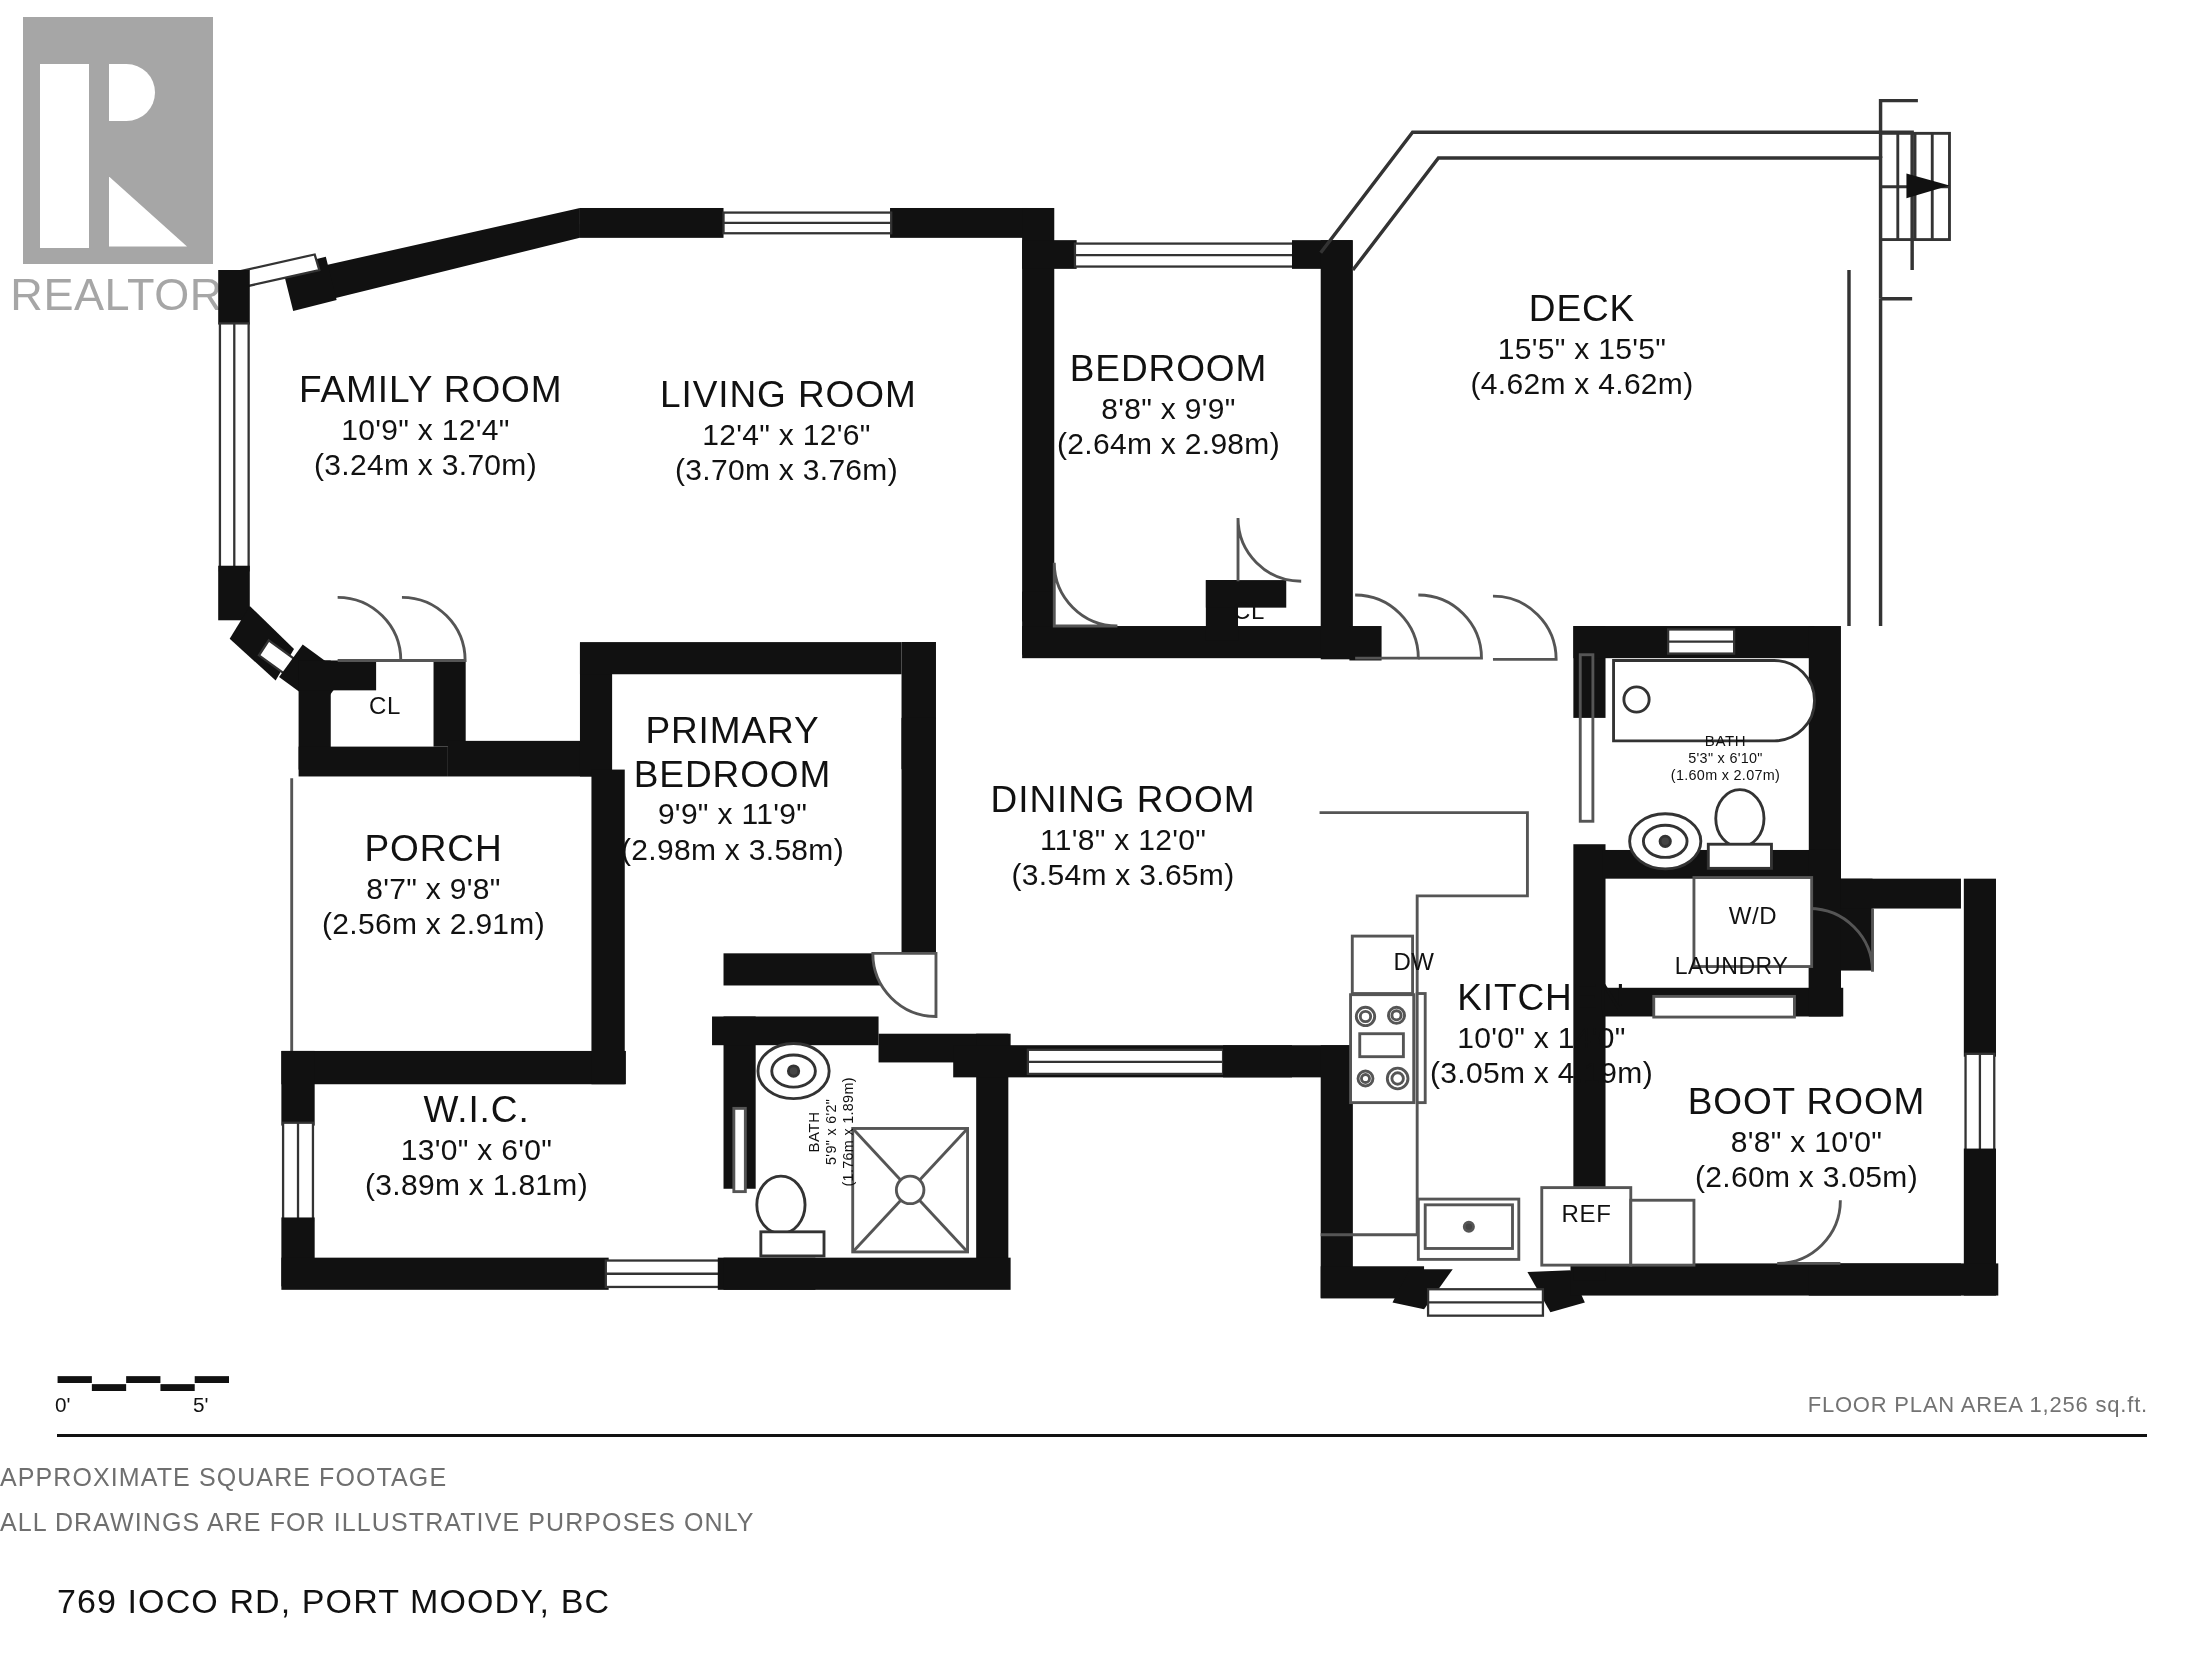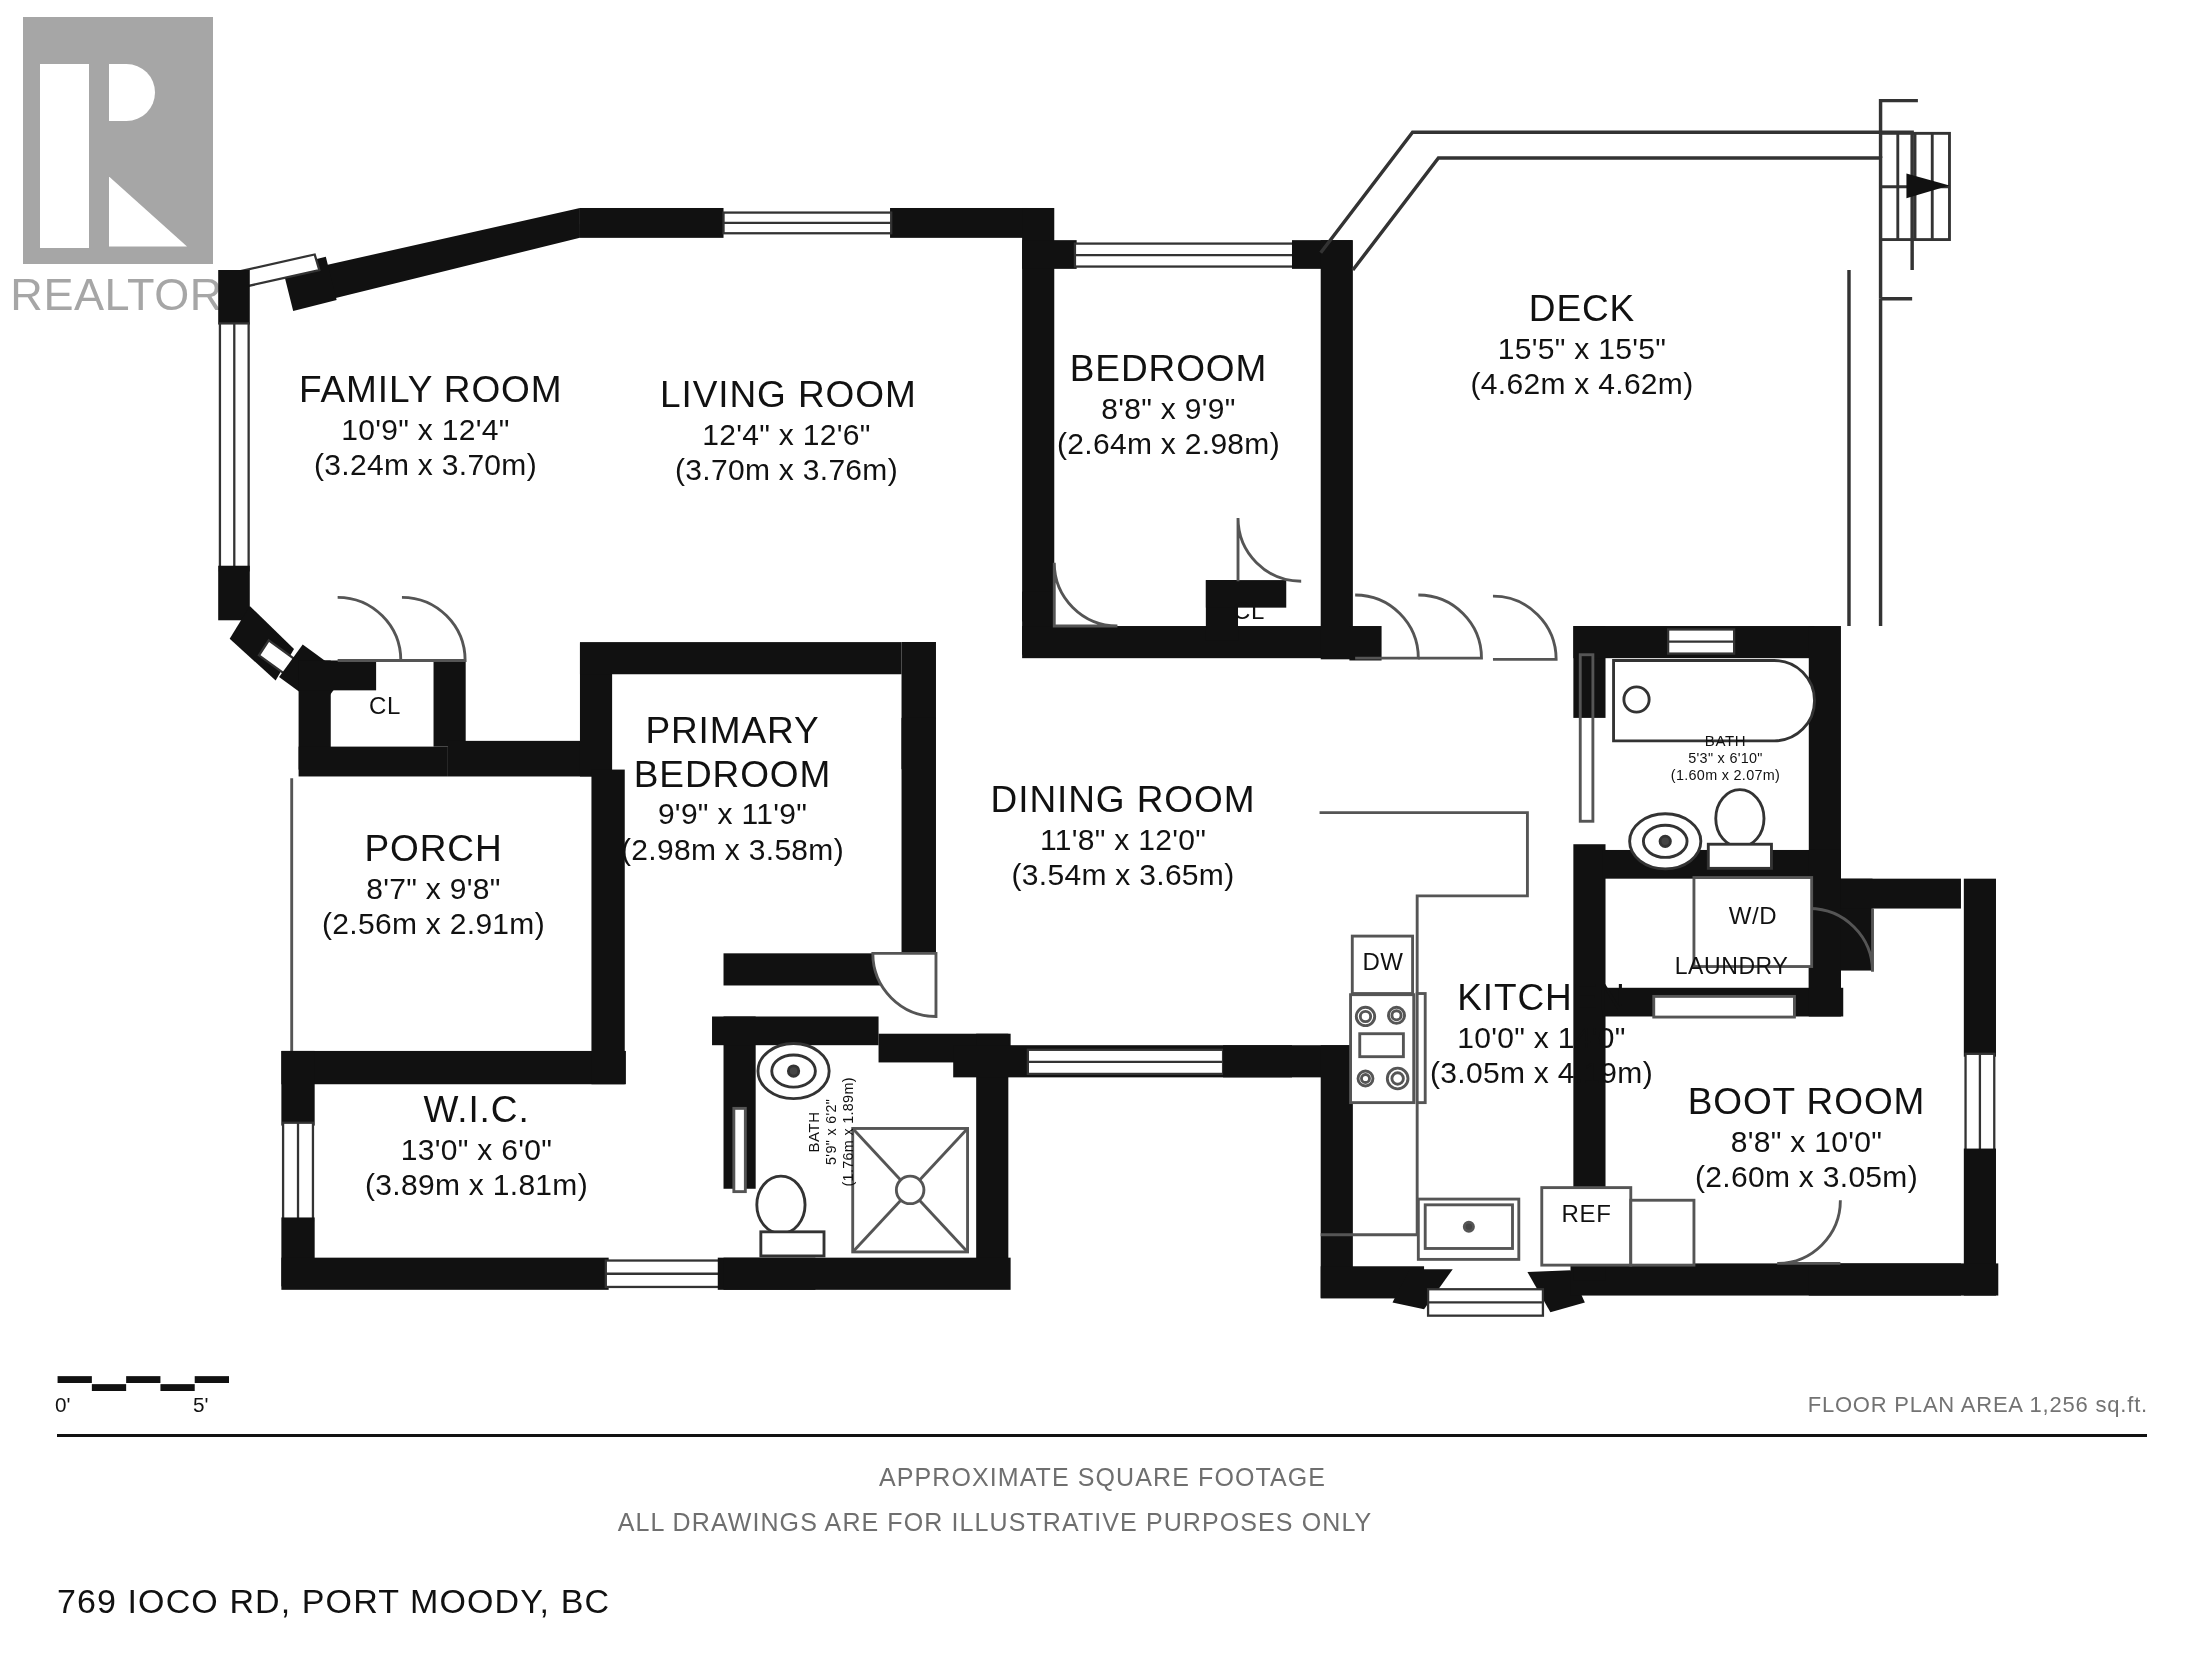--- a/index.html
+++ b/index.html
@@ -29,21 +29,21 @@
   .lbl.small .name{font-size:15px;letter-spacing:0.6px;}
   .lbl.small .dim{font-size:14.4px;}
   .lbl.tiny{font-size:23px;letter-spacing:0.6px;}
   .lbl.appl{font-size:24px;letter-spacing:0.6px;}
   .lbl.rot{transform:rotate(-90deg);transform-origin:center center;}
 
   
   .scalebar{position:absolute;}
   .scale-txt{position:absolute;font-size:20.7px;font-family:"Liberation Sans",sans-serif;color:#111;}
   #rule{position:absolute;left:57px;top:1434px;width:2090px;height:2.9px;background:#111;}
-  .foot{position:absolute;text-align:center;font-size:25px;letter-spacing:1.1px;color:#6f6f6f;
+  .foot{position:absolute;text-align:left;font-size:25px;letter-spacing:1.1px;color:#6f6f6f;
         font-family:"Liberation Sans",sans-serif;white-space:nowrap;}
   #area-note{position:absolute;right:57px;top:1392px;font-size:22px;letter-spacing:0.8px;color:#737373;
         font-family:"Liberation Sans",sans-serif;white-space:nowrap;}
   #address{position:absolute;left:57px;top:1561px;font-size:34px;letter-spacing:1.1px;color:#111;
         font-family:"Liberation Sans",sans-serif;white-space:nowrap;font-weight:400;margin-top:21px;}
 </style>
 </head>
 <body>
 
 <div id="realtor-logo">
@@ -363,21 +363,21 @@
 </div>
 
 <div class="lbl small rot" style="left:747px;top:1106px;width:167px;">
   <span class="name">BATH</span>
   <span class="dim">5'9" x 6'2"</span>
   <span class="dim">(1.76m x 1.89m)</span>
 </div>
 
 <div class="lbl tiny" style="left:1648px;top:953px;width:167px;">LAUNDRY</div>
 
-<div class="lbl appl" style="left:1351px;top:948px;width:64px;">DW</div>
+<div class="lbl appl" style="left:1351px;top:948px;width:64px;padding-left:31px;">DW</div>
 <div class="lbl appl" style="left:1542px;top:1200px;width:89px;">REF</div>
 <div class="lbl appl" style="left:1694px;top:902px;width:118px;">W/D</div>
 
 <div class="lbl" style="left:339px;top:692px;width:92px;font-size:24px;">
   <span style="font-size:24px;letter-spacing:0.6px;">CL</span>
 </div>
 <div class="lbl" style="left:1203px;top:597px;width:92px;">
   <span style="font-size:24px;letter-spacing:0.6px;">CL</span>
 </div>
 

